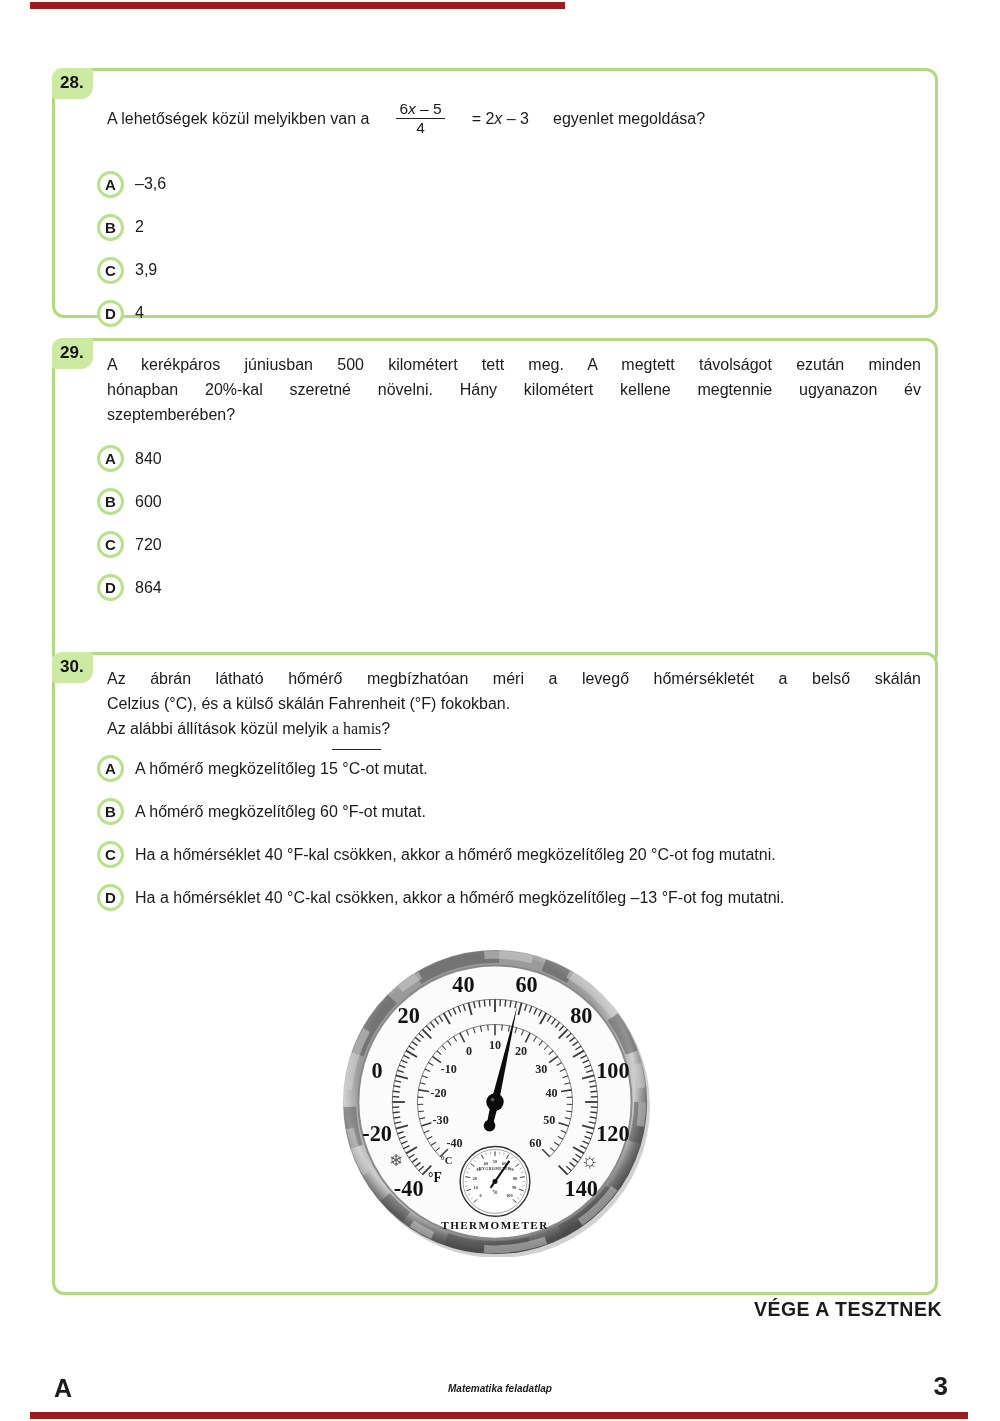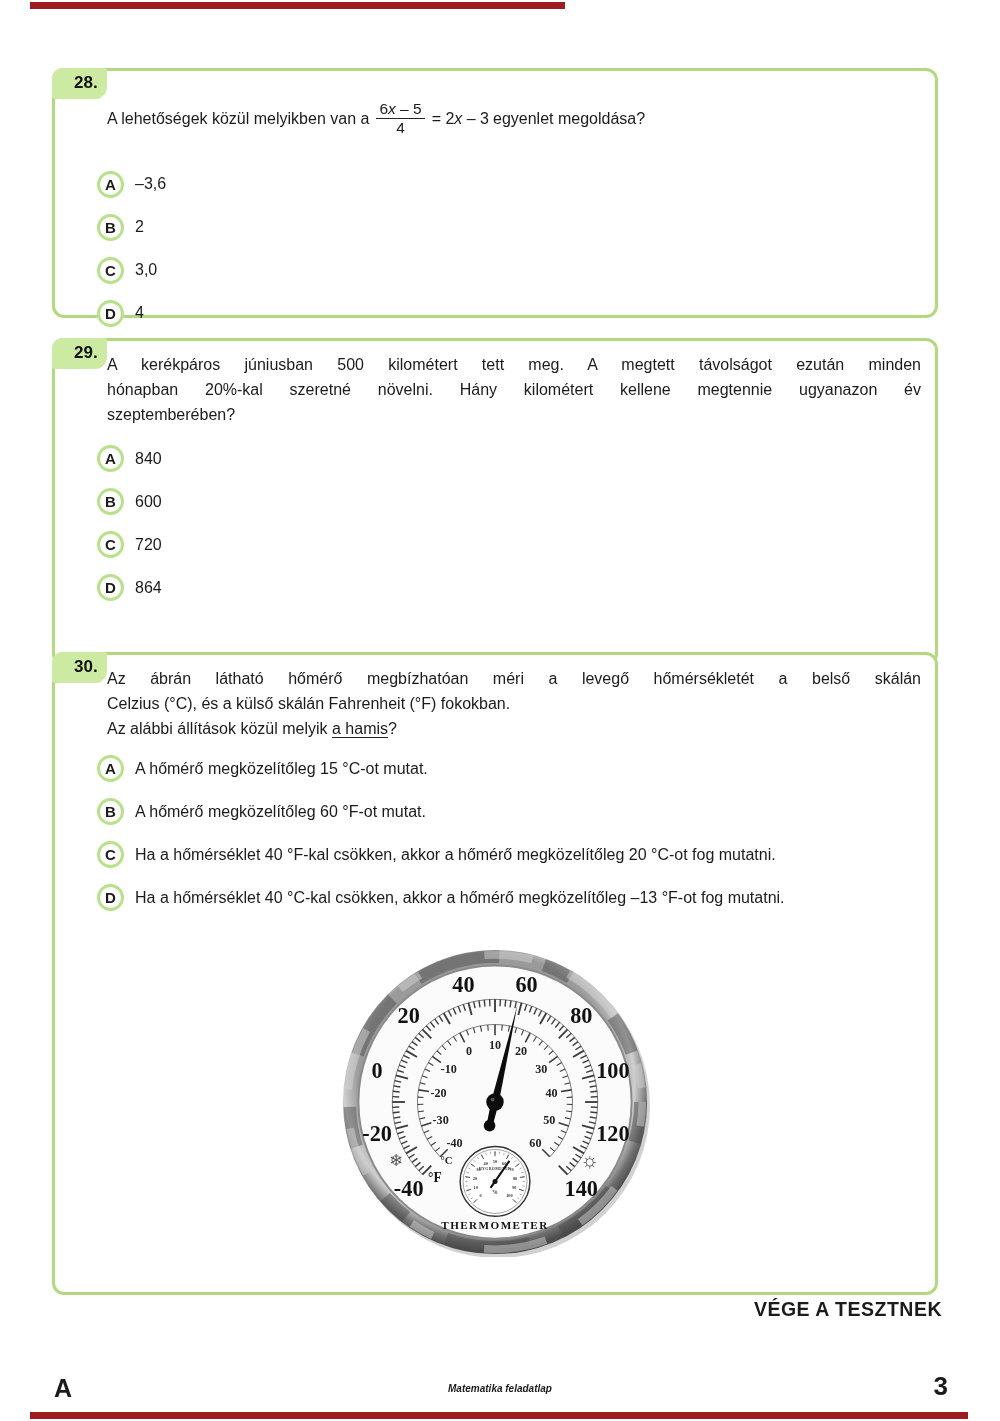--- a/index.html
+++ b/index.html
@@ -4,36 +4,36 @@
 <style>
   html,body{margin:0;padding:0;background:#fff;}
   .page{position:relative;width:1000px;height:1421px;background:#ffffff;overflow:hidden;
         font-family:"Liberation Sans",sans-serif;color:#1b1b1b;}
   .redbar{position:absolute;background:#9e1c20;height:7px;}
   .redbar.top{left:30px;top:2px;width:535px;}
   .redbar.bottom{left:30px;top:1412px;width:938px;}
   .qbox{position:absolute;left:52px;width:886px;border:3px solid #b3d97f;border-radius:12px;
         background:#fff;box-sizing:border-box;}
   .badge{position:absolute;left:-3px;top:-3px;background:#cdeaa3;color:#111;
-         font-weight:bold;font-size:17px;padding:5px 9px 6px 22px;
+         font-weight:bold;font-size:17px;padding:5px 9px 6px 8px;
          border-radius:10px 3px 12px 3px;}
   .qtext{padding:11px 14px 0 52px;font-size:16px;line-height:25px;text-align:justify;}
   .jline{text-align:justify;text-align-last:justify;}
-  .qrow{padding:14px 14px 0 52px;display:flex;align-items:center;font-size:16px;}
+  .qrow{padding:14px 14px 0 52px;display:flex;align-items:center;font-size:16px;gap:20px;}
   .frac{display:inline-block;text-align:center;vertical-align:middle;margin:16px 7px;line-height:1.05;font-size:15.5px;}
   .frac .num{display:block;border-bottom:1.6px solid #222;padding:0 3px 1px 3px;}
   .frac .den{display:block;padding-top:1px;}
   .ital{font-style:italic;}
   .opts{margin-left:42px;}
   .opt{display:flex;align-items:center;margin-bottom:16px;}
   .circ{width:27px;height:27px;border-radius:50%;border:3px solid #b9e18c;box-sizing:border-box;
         display:flex;align-items:center;justify-content:center;font-weight:bold;font-size:15px;
         flex:0 0 27px;background:#fff;}
   .otext{margin-left:11px;font-size:16px;}
-  .u{border-bottom:1.6px solid #222;padding-bottom:0px;}
+  .u{border-bottom:1.6px solid #222;padding-bottom:12px;font-family:Liberation Serif, serif;}
   .thermo{position:absolute;top:292px;left:50%;transform:translateX(-50%);width:310px;height:310px;}
   .endtext{position:absolute;top:1298px;right:58px;font-weight:bold;font-size:19.5px;letter-spacing:0.5px;}
   .foot-a{position:absolute;left:54px;top:1374px;font-weight:bold;font-size:25px;}
   .foot-c{position:absolute;left:0;top:1383px;width:100%;text-align:center;font-weight:bold;font-size:10px;font-style:italic;}
   .foot-p{position:absolute;right:52px;top:1371px;font-weight:bold;font-size:26px;}
 </style>
 </head>
 <body>
 
 <div class="page">
@@ -55,21 +55,21 @@
       <div class="opt">
           <span class="circ">A</span>
           <span class="otext">–3,6</span>
         </div>
       <div class="opt">
           <span class="circ">B</span>
           <span class="otext">2</span>
         </div>
       <div class="opt">
           <span class="circ">C</span>
-          <span class="otext">3,0</span>
+          <span class="otext">3,9</span>
         </div>
       <div class="opt">
           <span class="circ">D</span>
           <span class="otext">4</span>
         </div>
     </div>
   </section>
 
   <section class="qbox" style="top:338px;height:328px;">
     <div class="badge">29.</div>

